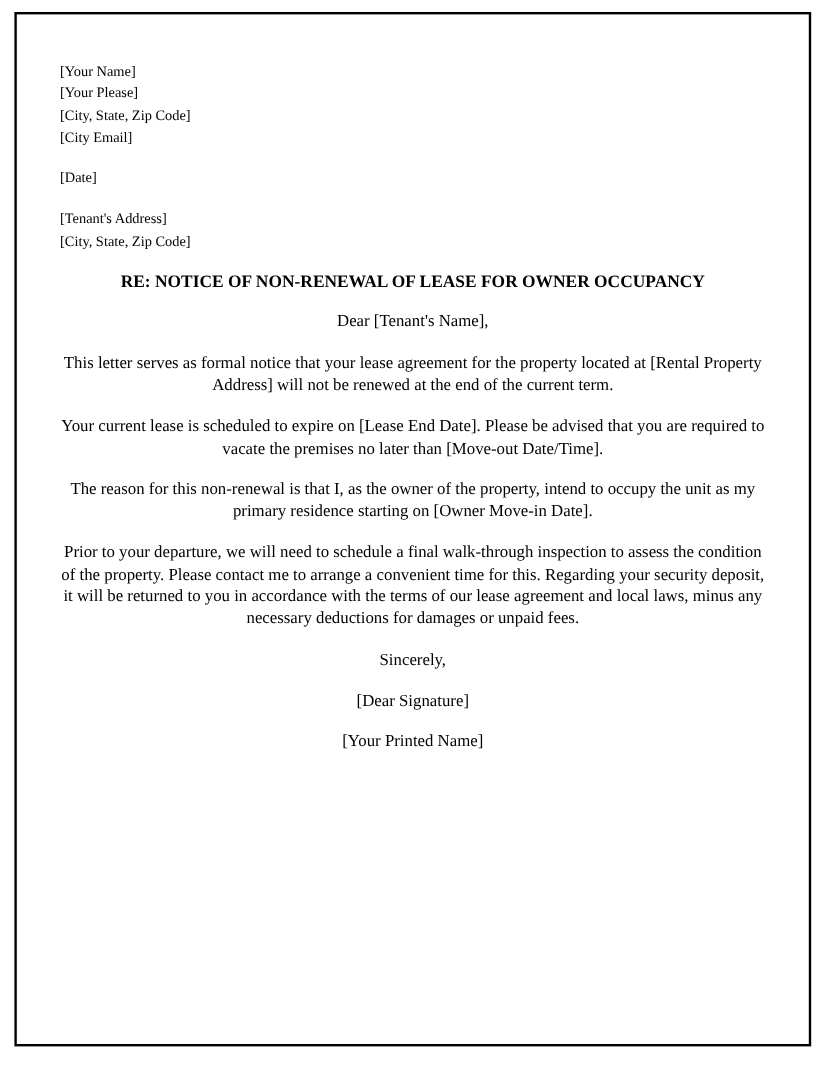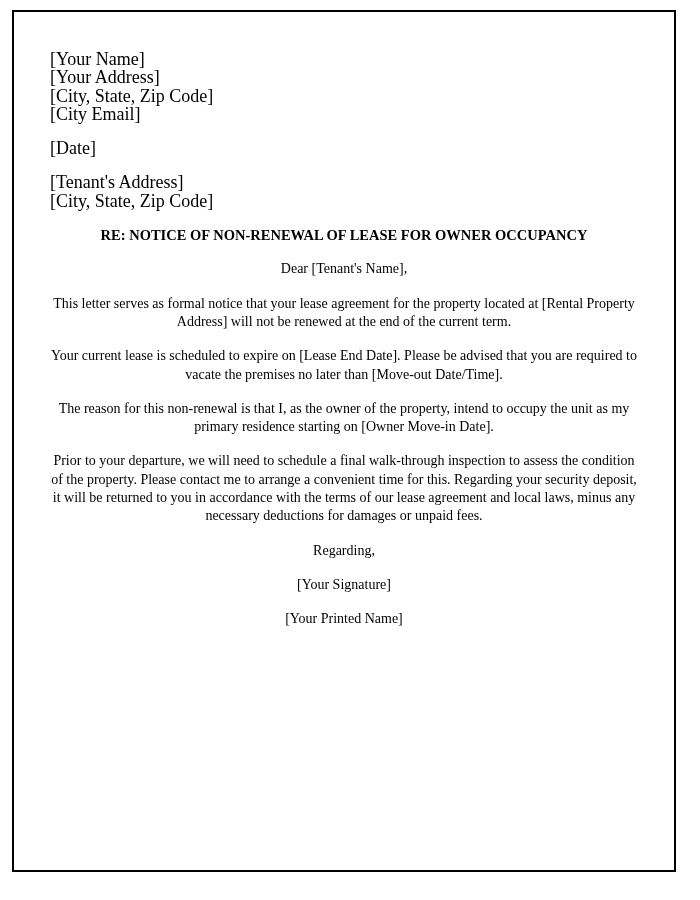--- a/index.html
+++ b/index.html
@@ -16,21 +16,21 @@
     left: 12px;
     top: 10px;
     width: 664px;
     height: 862px;
     border: 2px solid #000000;
     box-sizing: border-box;
     padding: 38px 36px 0 36px;
     overflow: hidden;
   }
   .line {
-    font-size: 18px;
+    font-size: 12px;
     line-height: 18.3px;
   }
   .block {
     margin: 0 0 16px 0;
   }
   .para {
     font-size: 14px;
     line-height: 18.3px;
     margin: 0 0 16px 0;
     max-width: 588px;
@@ -41,21 +41,21 @@
     font-size: 14.5px;
   }
 </style>
 </head>
 <body>
 
 <div class="page">
 
   <div class="block">
     <div class="line">[Your Name]</div>
-    <div class="line">[Your Address]</div>
+    <div class="line">[Your Please]</div>
     <div class="line">[City, State, Zip Code]</div>
     <div class="line">[City Email]</div>
   </div>
 
   <div class="block">
     <div class="line">[Date]</div>
   </div>
 
   <div class="block">
     <div class="line">[Tenant's Address]</div>
@@ -64,19 +64,19 @@
 
   <div class="para subject">RE: NOTICE OF NON-RENEWAL OF LEASE FOR OWNER OCCUPANCY</div>
 
   <div class="para">Dear [Tenant's Name],</div>
 
   <div class="para">This letter serves as formal notice that your lease agreement for the property located at [Rental Property Address] will not be renewed at the end of the current term.</div>
   <div class="para">Your current lease is scheduled to expire on [Lease End Date]. Please be advised that you are required to vacate the premises no later than [Move-out Date/Time].</div>
   <div class="para">The reason for this non-renewal is that I, as the owner of the property, intend to occupy the unit as my primary residence starting on [Owner Move-in Date].</div>
   <div class="para">Prior to your departure, we will need to schedule a final walk-through inspection to assess the condition of the property. Please contact me to arrange a convenient time for this. Regarding your security deposit, it will be returned to you in accordance with the terms of our lease agreement and local laws, minus any necessary deductions for damages or unpaid fees.</div>
 
-  <div class="para">Regarding,</div>
+  <div class="para">Sincerely,</div>
 
-  <div class="para">[Your Signature]</div>
+  <div class="para">[Dear Signature]</div>
 
   <div class="para">[Your Printed Name]</div>
 
 </div>
 
 </body></html>

